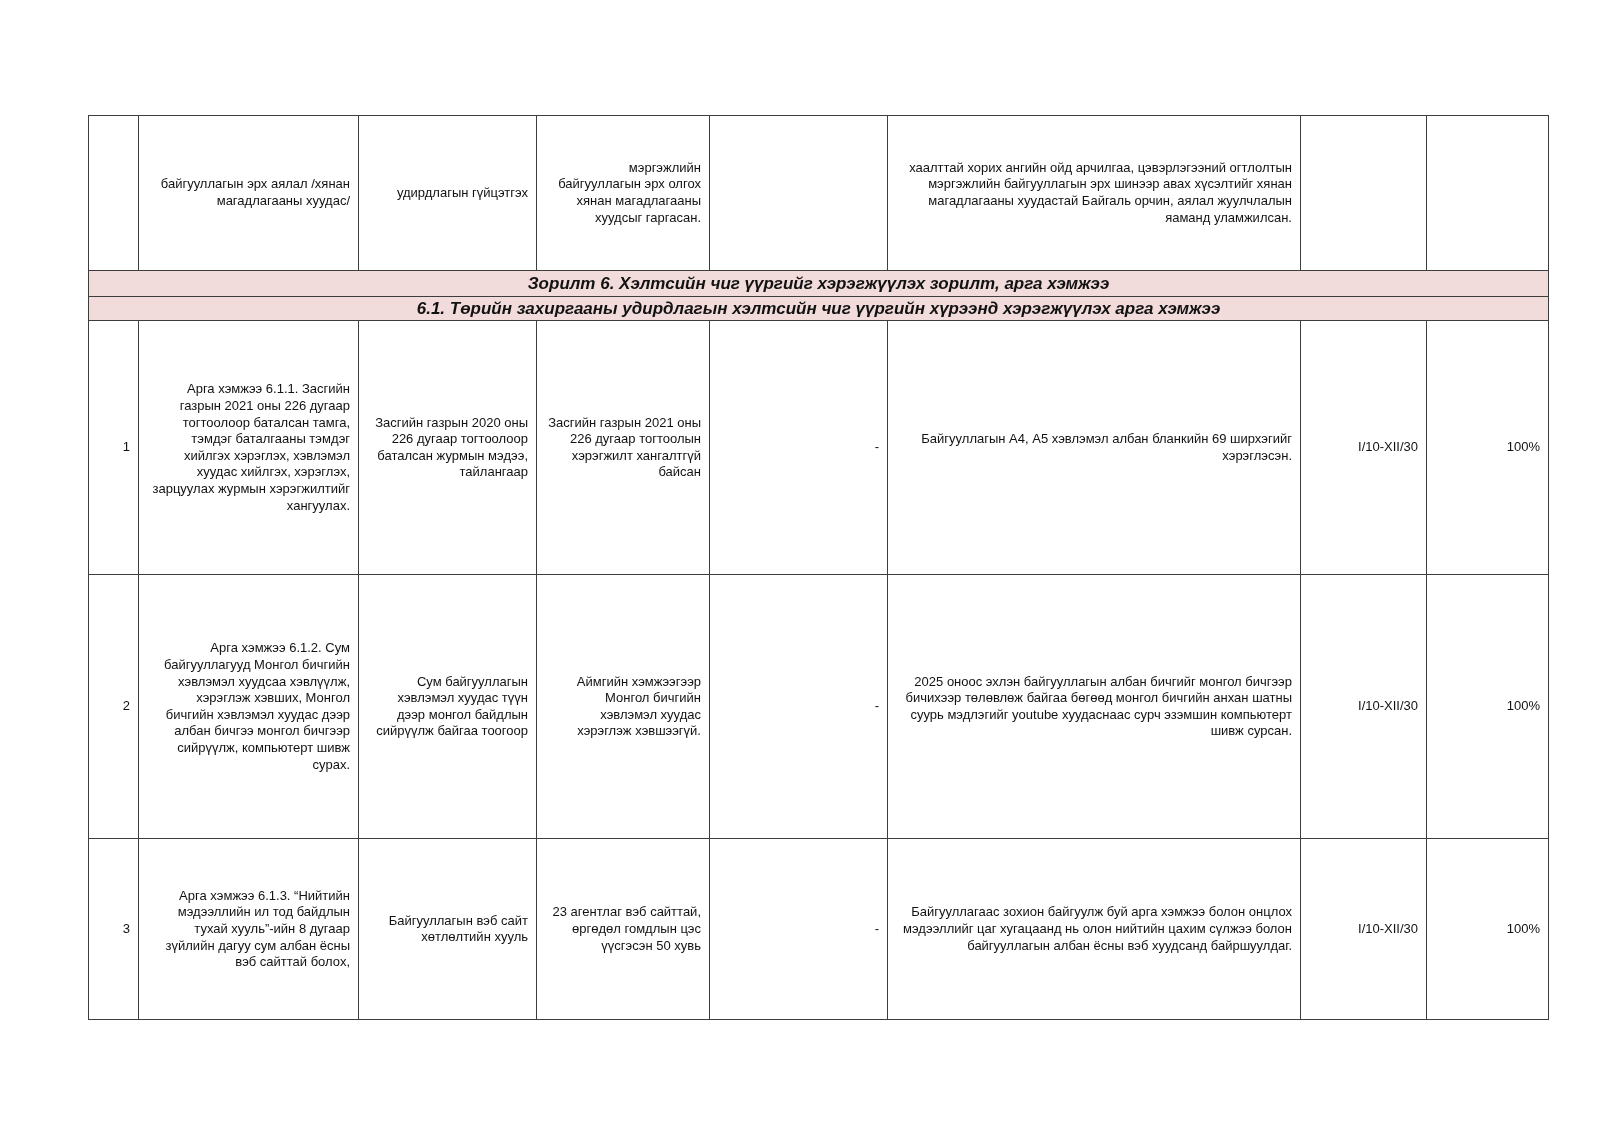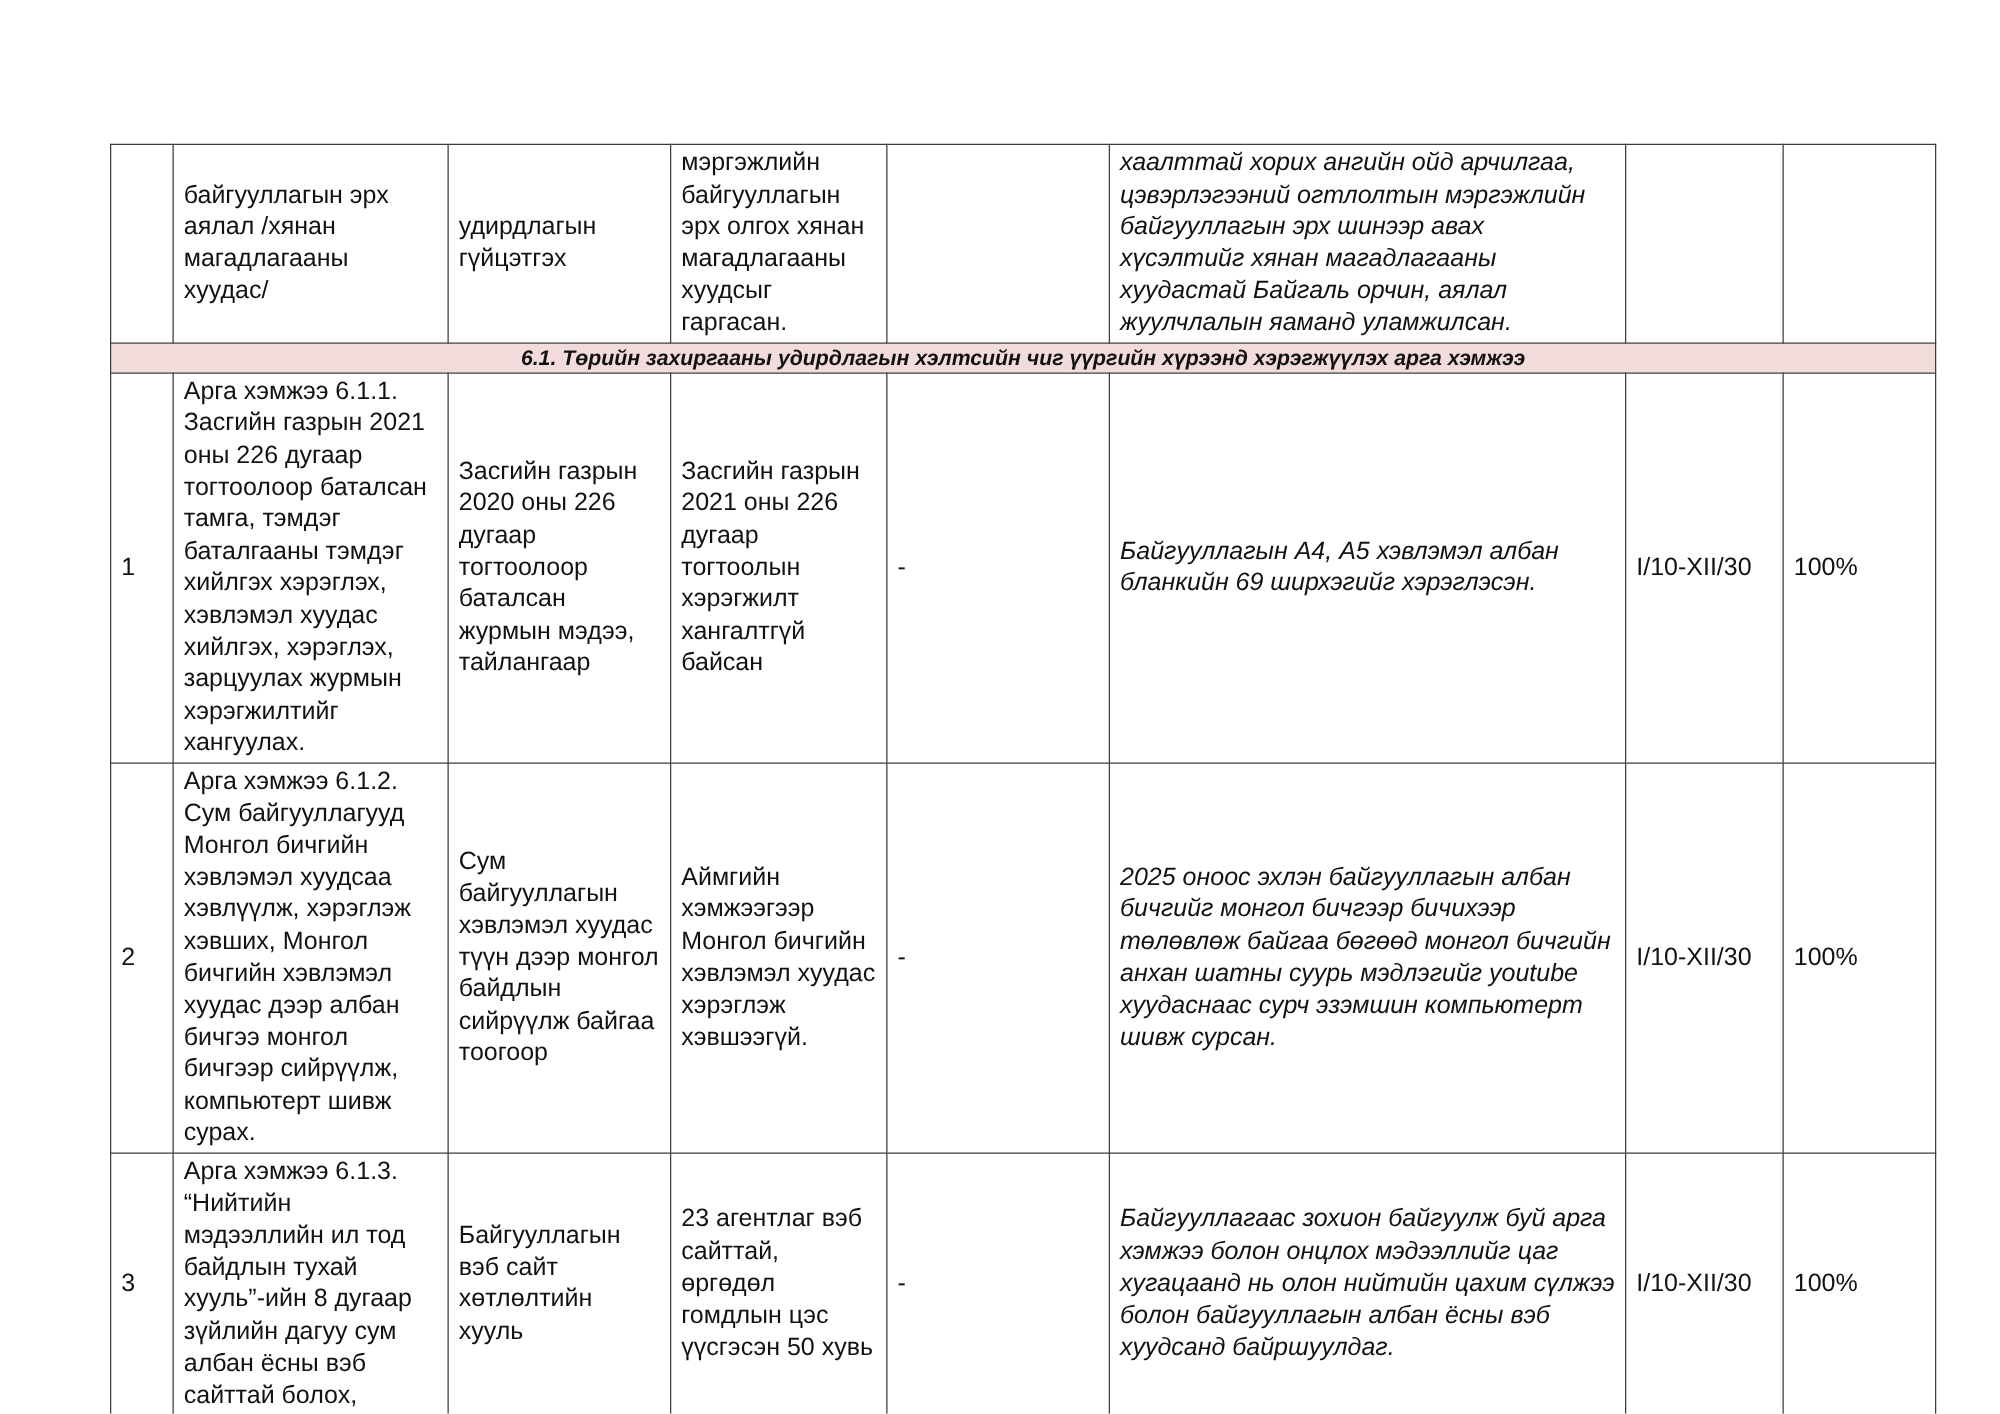--- a/index.html
+++ b/index.html
@@ -9,35 +9,35 @@
     color:#121212;
   }
   .sheet { position:relative; width:1600px; height:1131px; background:#ffffff; overflow:hidden; }
 
   table.report {
     position:absolute; left:88px; top:115px; width:1460px;
     border-collapse:collapse; table-layout:fixed;
   }
   table.report td {
     border:1px solid #3d3d3d;
-    font-size:20px; line-height:1.28;
-    vertical-align:middle; text-align:left;
+    font-size:13px; line-height:1.28;
+    vertical-align:middle; text-align:right;
     padding:2px 8px;
     word-wrap:break-word; overflow:hidden;
   }
   tr.hdr td {
     background:#f2dcdb;
     font-weight:bold; font-style:italic;
     font-size:17px; line-height:1.25;
     padding:1px 6px; text-align:center;
   }
   .al-j { text-align:justify; }
   .al-c { text-align:center; }
   .va-t { vertical-align:top; }
-  .result-cell { padding:4px 13px;font-style:italic; }
+  .result-cell { padding:4px 13px; }
   .num-cell { font-size:16px; }
 
   tr.carryover { height:155px; }
   tr.hdr-1 { height:26px; }
   tr.hdr-2 { height:16px; }
   tr.row-1 { height:254px; }
   tr.row-2 { height:264px; }
   tr.row-3 { height:181px; }
 </style>
 </head>
@@ -61,20 +61,23 @@
         <td class="num-cell va-t"></td>
         <td class="al-j va-t">байгууллагын эрх аялал /хянан магадлагааны хуудас/</td>
         <td class="al-c va-t">удирдлагын гүйцэтгэх</td>
         <td class="al-c va-t">мэргэжлийн байгууллагын эрх олгох хянан магадлагааны хуудсыг гаргасан.</td>
         <td class="al-c va-t"></td>
         <td class="al-j va-t result-cell">хаалттай хорих ангийн ойд арчилгаа, цэвэрлэгээний огтлолтын мэргэжлийн байгууллагын эрх шинээр авах хүсэлтийг хянан магадлагааны хуудастай Байгаль орчин, аялал жуулчлалын яаманд уламжилсан.</td>
         <td class="al-c va-t"></td>
         <td class="al-c va-t"></td>
       </tr>
 
+      <tr class="hdr hdr-1">
+        <td colspan="8">Зорилт 6. Хэлтсийн чиг үүргийг хэрэгжүүлэх зорилт, арга хэмжээ</td>
+      </tr>
 
       <tr class="hdr hdr-2">
         <td colspan="8">6.1. Төрийн захиргааны удирдлагын хэлтсийн чиг үүргийн хүрээнд хэрэгжүүлэх арга хэмжээ</td>
       </tr>
 
       <tr class="row-1">
         <td class="num-cell">1</td>
         <td class="al-c">Арга хэмжээ 6.1.1. Засгийн газрын 2021 оны 226 дугаар тогтоолоор баталсан тамга, тэмдэг баталгааны тэмдэг хийлгэх хэрэглэх, хэвлэмэл хуудас хийлгэх, хэрэглэх, зарцуулах журмын хэрэгжилтийг хангуулах.</td>
         <td class="al-c">Засгийн газрын 2020 оны 226 дугаар тогтоолоор баталсан журмын мэдээ, тайлангаар</td>
         <td class="al-c">Засгийн газрын 2021 оны 226 дугаар тогтоолын хэрэгжилт хангалтгүй байсан</td>

